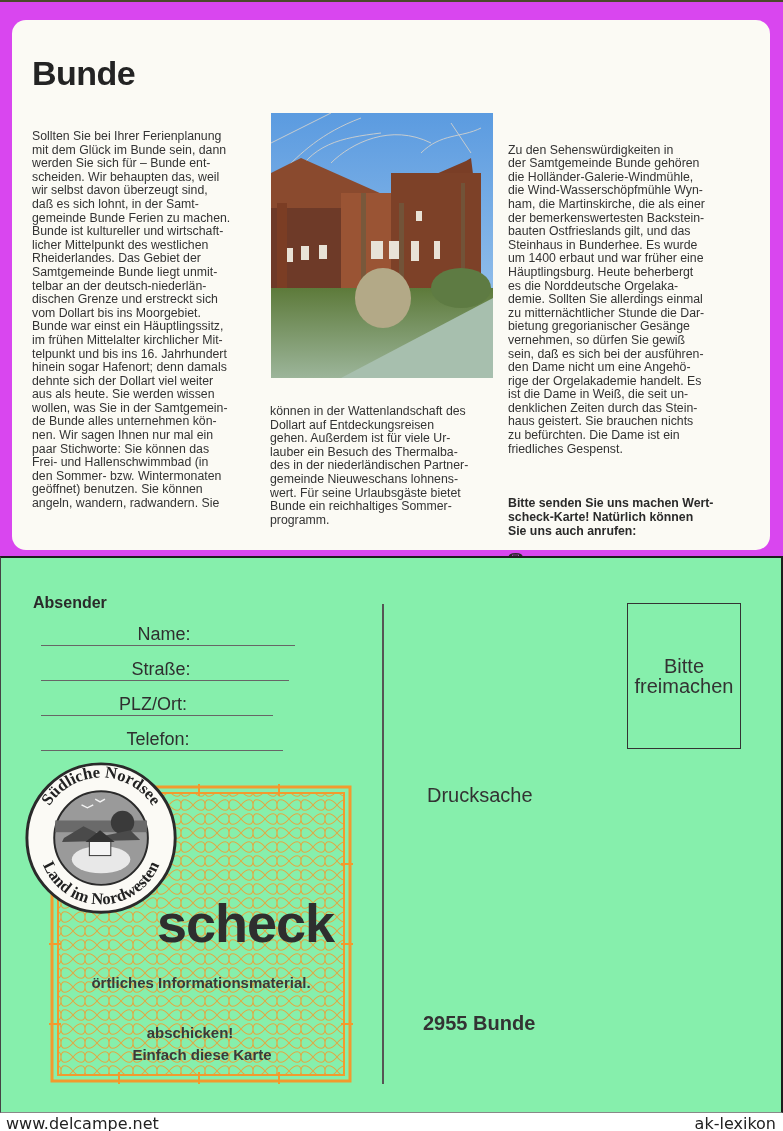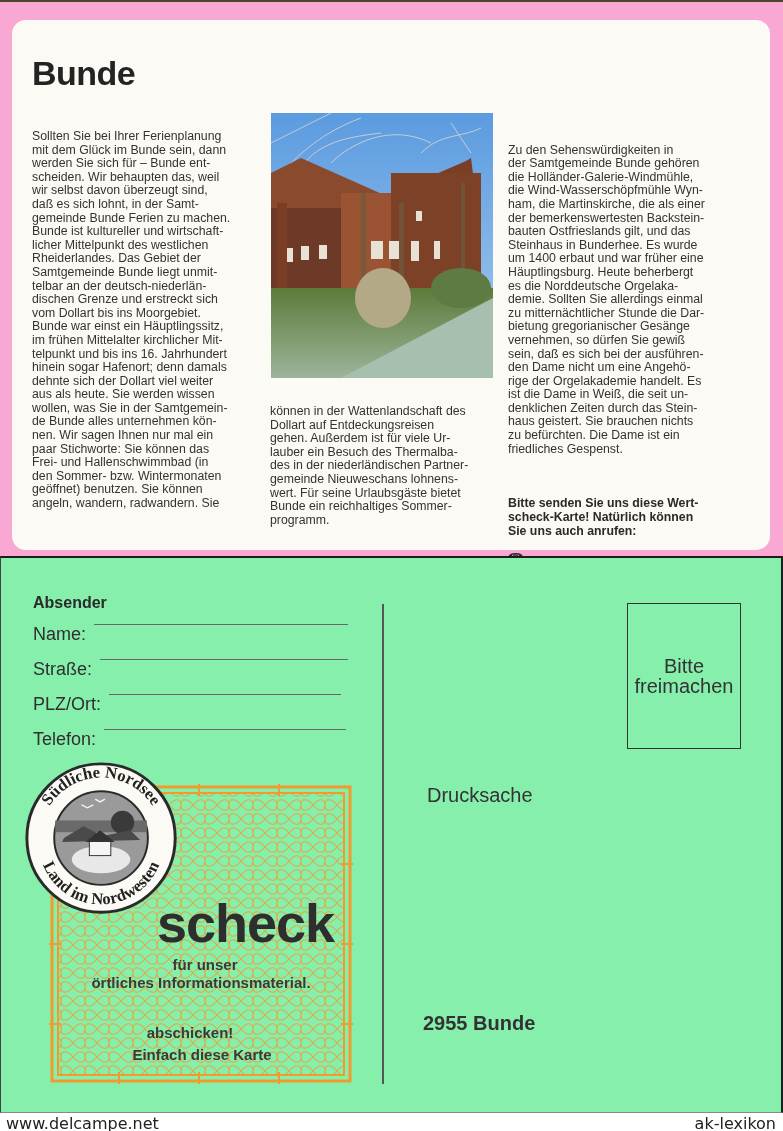--- a/index.html
+++ b/index.html
@@ -5,21 +5,21 @@
   html, body { margin: 0; padding: 0; }
   body {
     width: 783px; height: 1131px; position: relative; overflow: hidden;
     background: #ffffff;
     font-family: "Liberation Sans", "DejaVu Sans", sans-serif;
     color: #2b2b2b;
   }
   
   .top-card {
     position: absolute; left: 0; top: 0; width: 783px; height: 556px;
-    background: #f9a8d4;
+    background: #d946ef;
     border-top: 2px solid #4a4a2a;
     box-sizing: border-box;
   }
   .top-inner {
     position: absolute; left: 12px; top: 18px; width: 758px; height: 530px;
     background: #fbfaf4;
     border-radius: 14px;
   }
   .title {
     position: absolute; left: 32px; top: 52px;
@@ -50,22 +50,22 @@
     border-left: 1px solid #444;
     border-right: 2px solid #1d1d1d;
     border-bottom: 1px solid #888;
     box-sizing: border-box;
   }
   .absender {
     position: absolute; left: 32px; top: 36px;
     font-size: 16px; font-weight: bold; color: #2a2a2a;
   }
   .field-row {
-    position: absolute; left: 32px; display: flex; align-items: flex-start;
-    font-size: 18px; color: #2f2f2f;
+    position: absolute; left: 32px; display: flex; align-items: center;
+    font-size: 18px; color: #2f2f2f; flex-direction: column;
   }
   .field-line {
     height: 0; border-bottom: 1px solid #666; margin-left: 8px; margin-bottom: 5px;
   }
   .divider {
     position: absolute; left: 381px; top: 46px; width: 1.5px; height: 480px;
     background: #555;
   }
   .stamp-box {
     position: absolute; left: 626px; top: 45px; width: 114px; height: 146px;
@@ -238,21 +238,21 @@
 vernehmen, so dürfen Sie gewiß
 sein, daß es sich bei der ausführen-
 den Dame nicht um eine Angehö-
 rige der Orgelakademie handelt. Es
 ist die Dame in Weiß, die seit un-
 denklichen Zeiten durch das Stein-
 haus geistert. Sie brauchen nichts
 zu befürchten. Die Dame ist ein
 friedliches Gespenst.</div>
     <div class="cta">
-      <span>Bitte senden Sie uns diese Wert-
+      <span>Bitte senden Sie uns machen Wert-
 scheck-Karte! Natürlich können
 Sie uns auch anrufen:</span><br>
       <span>☎</span>
       <span>(0 49 53) 13 13 oder 68 69</span>
     </div>
   </div>
 </div>
 
 <div class="bottom-card">
   <div class="absender">Absender</div>
@@ -294,21 +294,20 @@
           <line x1="230" y1="288" x2="230" y2="300"></line>
         <line x1="0" y1="80" x2="12" y2="80"></line>
           <line x1="0" y1="160" x2="12" y2="160"></line>
           <line x1="0" y1="240" x2="12" y2="240"></line>
         <line x1="292" y1="80" x2="304" y2="80"></line>
           <line x1="292" y1="160" x2="304" y2="160"></line>
           <line x1="292" y1="240" x2="304" y2="240"></line>
       </g>
     </svg>
     <div class="wert-big wert-2">scheck</div>
-    <div class="wert-small ws1">für unser</div>
     <div class="wert-small ws2">örtliches Informationsmaterial.</div>
     <div class="wert-small ws3">Einfach diese Karte</div>
     <div class="wert-small ws4">abschicken!</div>
   </div>
 
   <svg class="seal" style="left:22px; top:202px;" width="164" height="160" viewBox="0 0 164 160">
     <circle cx="80" cy="78" r="76" fill="#fbfaf5" stroke="#2a2a2a" stroke-width="3"></circle>
     <circle cx="80" cy="78" r="48" fill="#9a9a9a" stroke="#2a2a2a" stroke-width="2"></circle>
     <rect x="33" y="60" width="94" height="12" fill="#6a6a6a"></rect>
     <circle cx="102" cy="62" r="12" fill="#3a3a3a"></circle>

